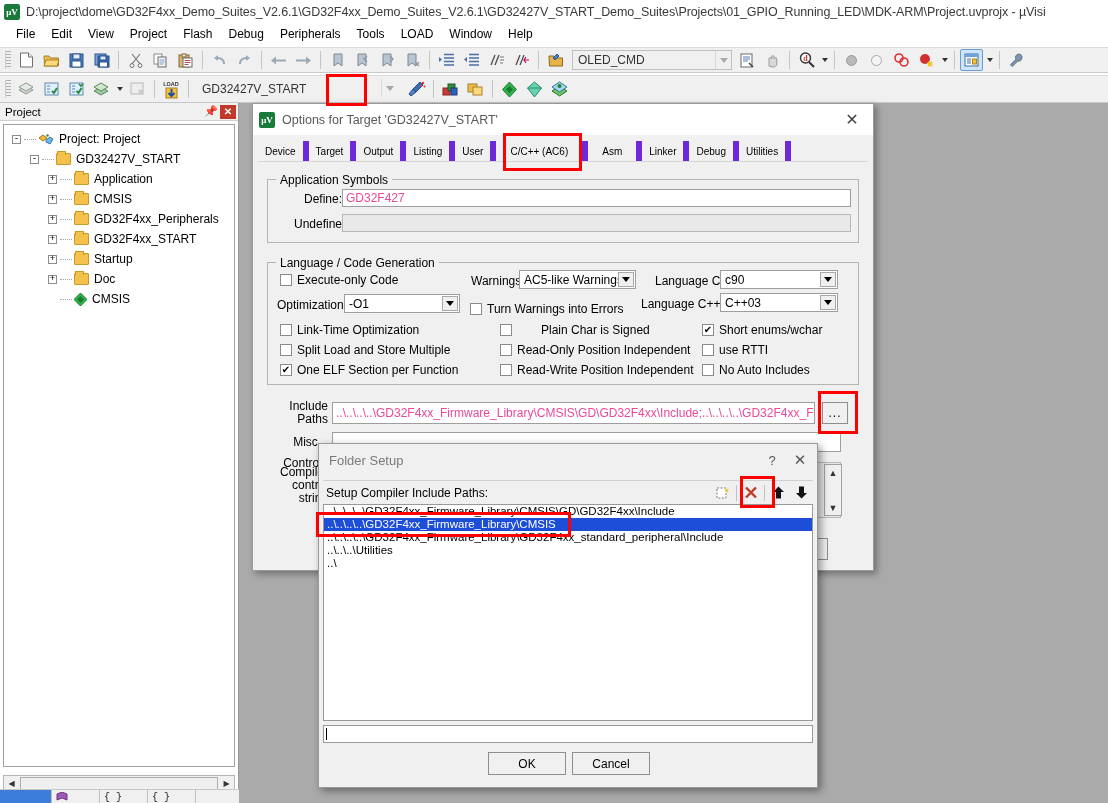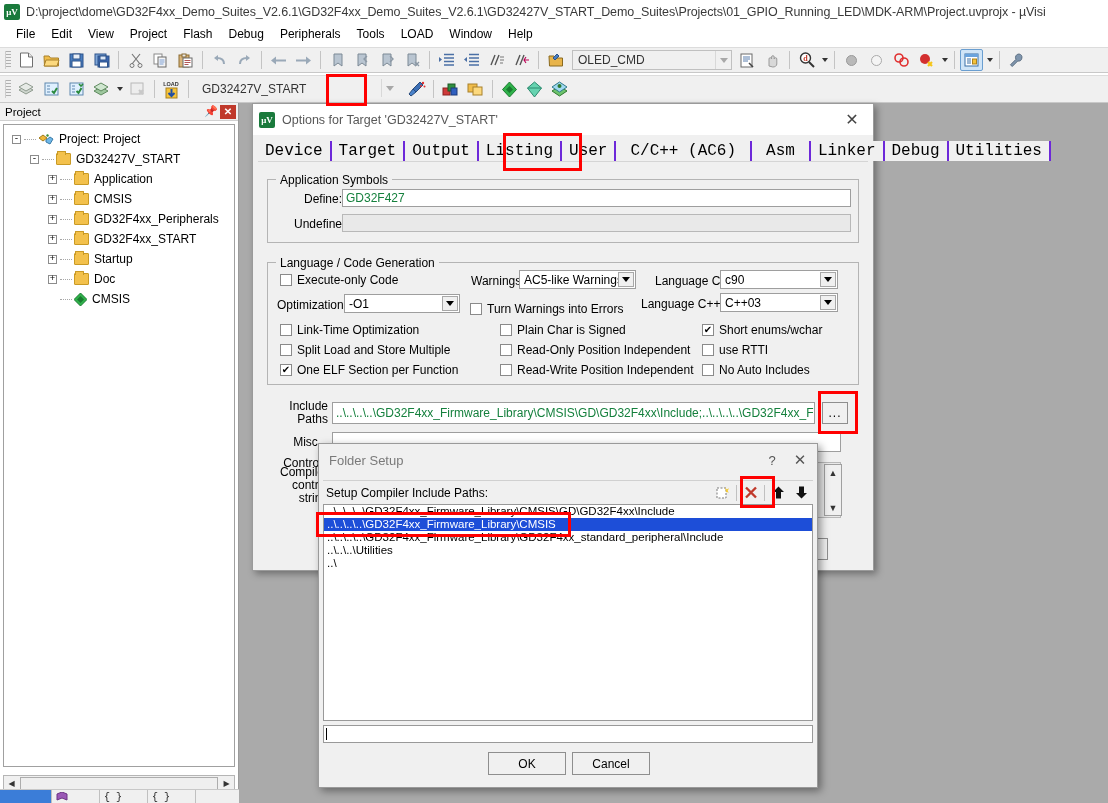--- a/index.html
+++ b/index.html
@@ -134,38 +134,38 @@
   .dlg-title .ico { width:16px; height:16px; background:#1a7a3c; border-radius:2px;
     display:flex; align-items:center; justify-content:center; color:#fff; font-size:9px;
     font-weight:bold; font-family:"Liberation Serif", serif; margin-right:7px; flex:none;}
   .dlg-title .txt { font-size:12.5px; color:#585858; flex:1; }
   .dlg-x { width:30px; height:24px; display:flex; align-items:center; justify-content:center;
     color:#444; font-size:16px; font-family:"Liberation Sans", sans-serif; }
 
   .tabstrip { position:absolute; left:5px; top:33px; right:5px; height:24px;
     display:flex; align-items:flex-end; }
   .tab {
-    height:20px; padding:0 7px; font-family:Liberation Mono, monospace; font-size:16px;
-    color:#000; display:flex; align-items:center; border-right:2px solid #6d28d9; background:#f0f0f0;
+    height:20px; padding:0 7px; font-family:Liberation Sans, sans-serif; font-size:10px;
+    color:#000; display:flex; align-items:center; border-right:6px solid #6d28d9; background:#f0f0f0;
     white-space:nowrap;
   }
   .tab.sel { background:#f0f0f0; }
 
   .dlg-body { position:absolute; left:5px; top:57px; right:5px; bottom:44px;
     background:#f0f0f0; border-top:1px solid #d5d5d5; }
 
   .gbox { position:absolute; border:1px solid #b4b4b4; }
   .gbox > .legend {
     position:absolute; top:-7px; left:8px; background:#f0f0f0; padding:0 4px; font-size:12px; color:#000;
   }
 
   .lbl { position:absolute; font-size:12px; color:#000; white-space:nowrap; }
   .txtfield {
     position:absolute; height:18px; border:1px solid #9e9e9e; background:#fff;
-    font-size:12px; color:#15803d; padding:1px 3px; display:flex; align-items:center;
+    font-size:12px; color:#ec4899; padding:1px 3px; display:flex; align-items:center;
     white-space:nowrap; overflow:hidden;
   }
   .txtfield.disabled { background:#e9e9e9; border-color:#b8b8b8; }
 
   .cb { position:absolute; display:flex; align-items:center; font-size:12px; color:#000; white-space:nowrap; }
   .cb .box {
     width:12px; height:12px; border:1px solid #8a8a8a; background:#fff; margin-right:5px;
     display:flex; align-items:center; justify-content:center; flex:none;
   }
   .cb .box.checked::after { content:"\2714"; font-size:10px; color:#000; line-height:10px; }
@@ -750,21 +750,21 @@
 
         <span class="lbl" style="left:203px; top:11px;">Warnings:</span>
         <div class="combo" style="left:251px; top:7px; width:117px;">
           <span>AC5-like Warnings</span>
           <span class="arrow"></span>
         </div>
         <div class="cb" style="left:202px; top:39px;">
           <span class="box"></span>
           <span>Turn Warnings into Errors</span>
         </div>
-        <div class="cb" style="left:232px; top:60px;">
+        <div class="cb" style="left:232px; top:60px;gap:24px;">
           <span class="box"></span>
           <span>Plain Char is Signed</span>
         </div>
         <div class="cb" style="left:232px; top:80px;">
           <span class="box"></span>
           <span>Read-Only Position Independent</span>
         </div>
         <div class="cb" style="left:232px; top:100px;">
           <span class="box"></span>
           <span>Read-Write Position Independent</span>

